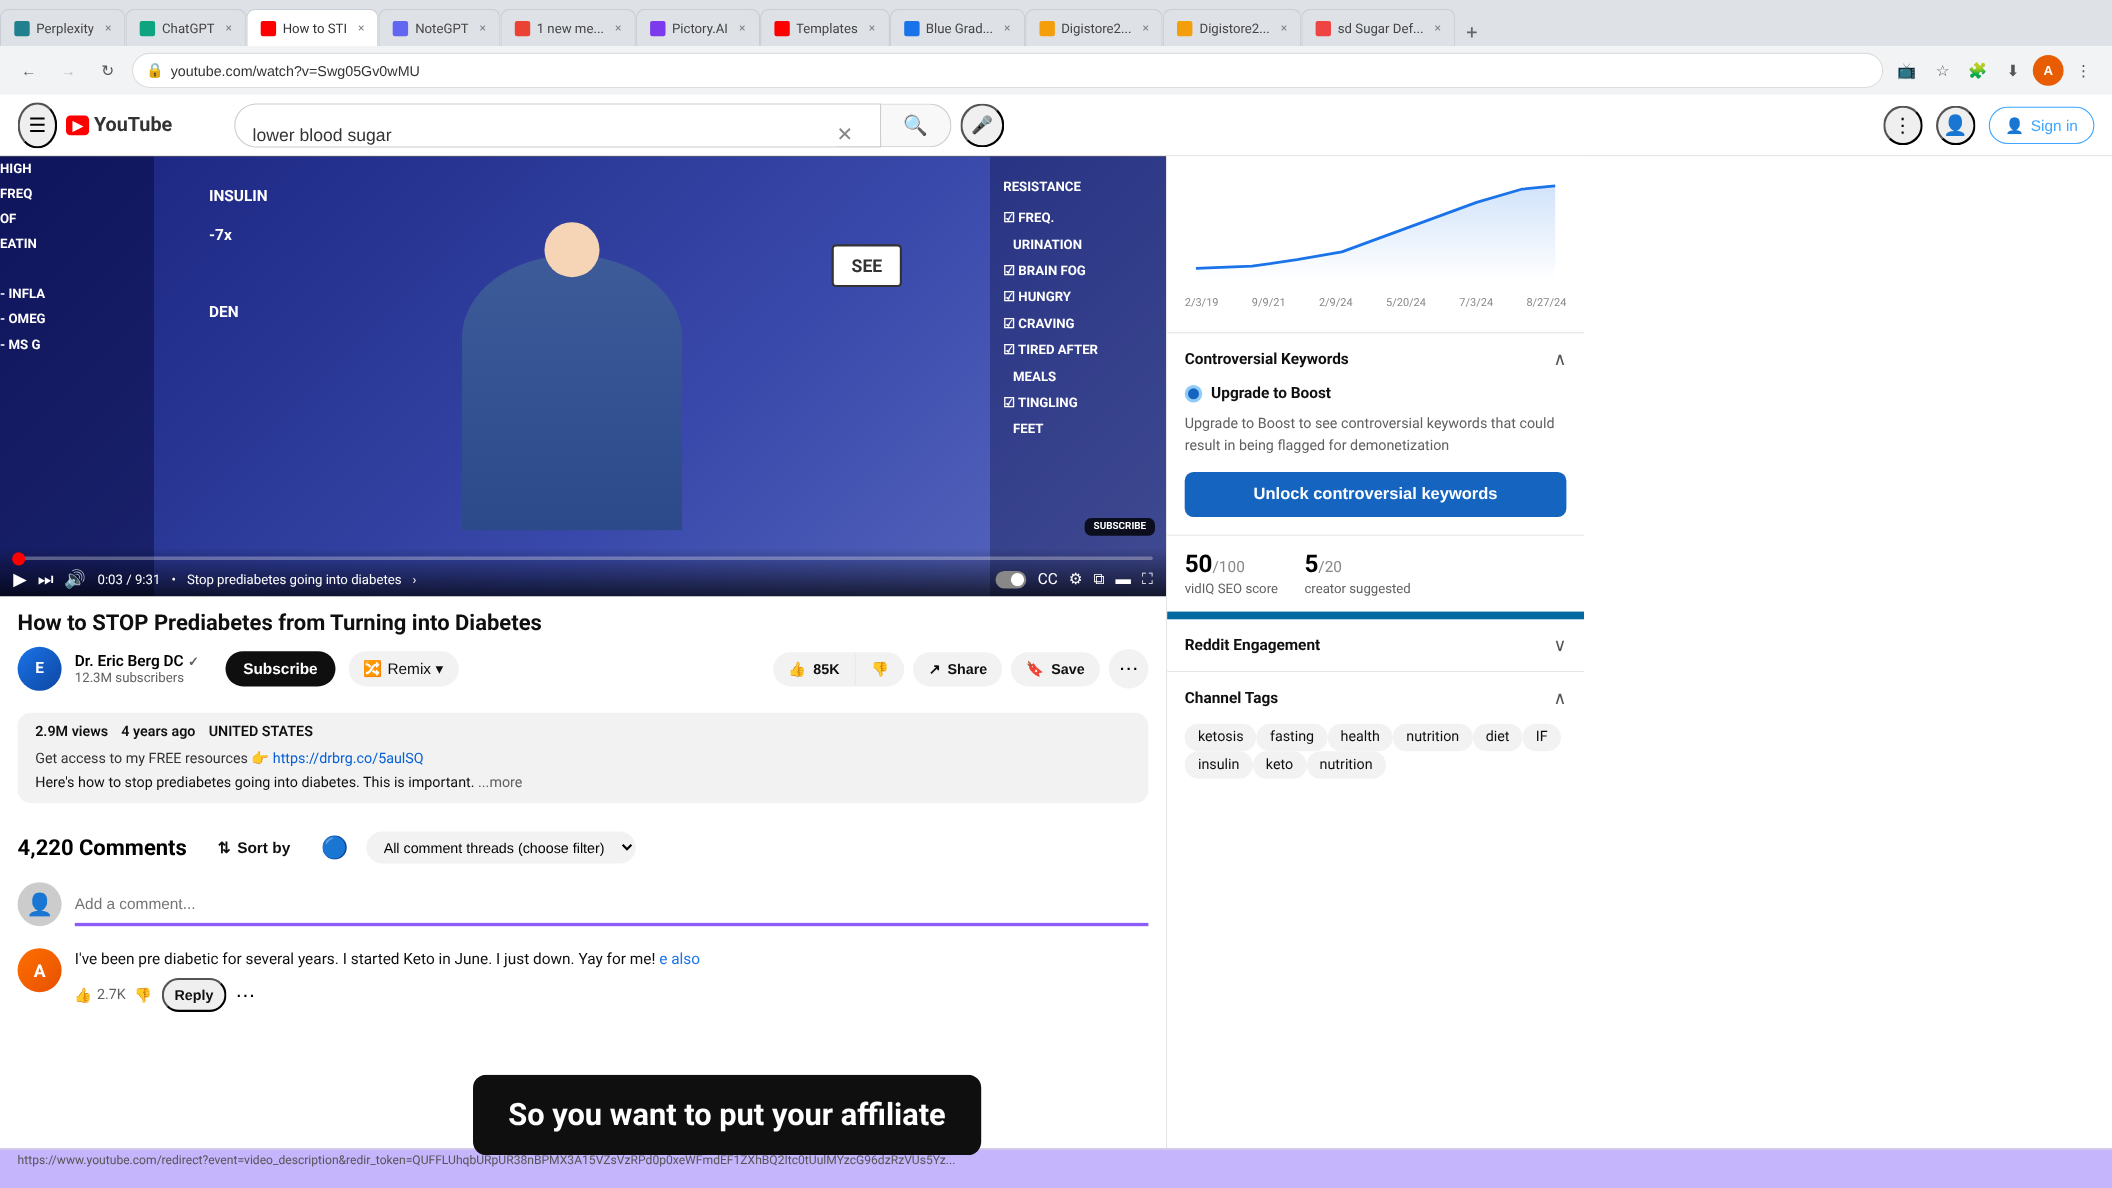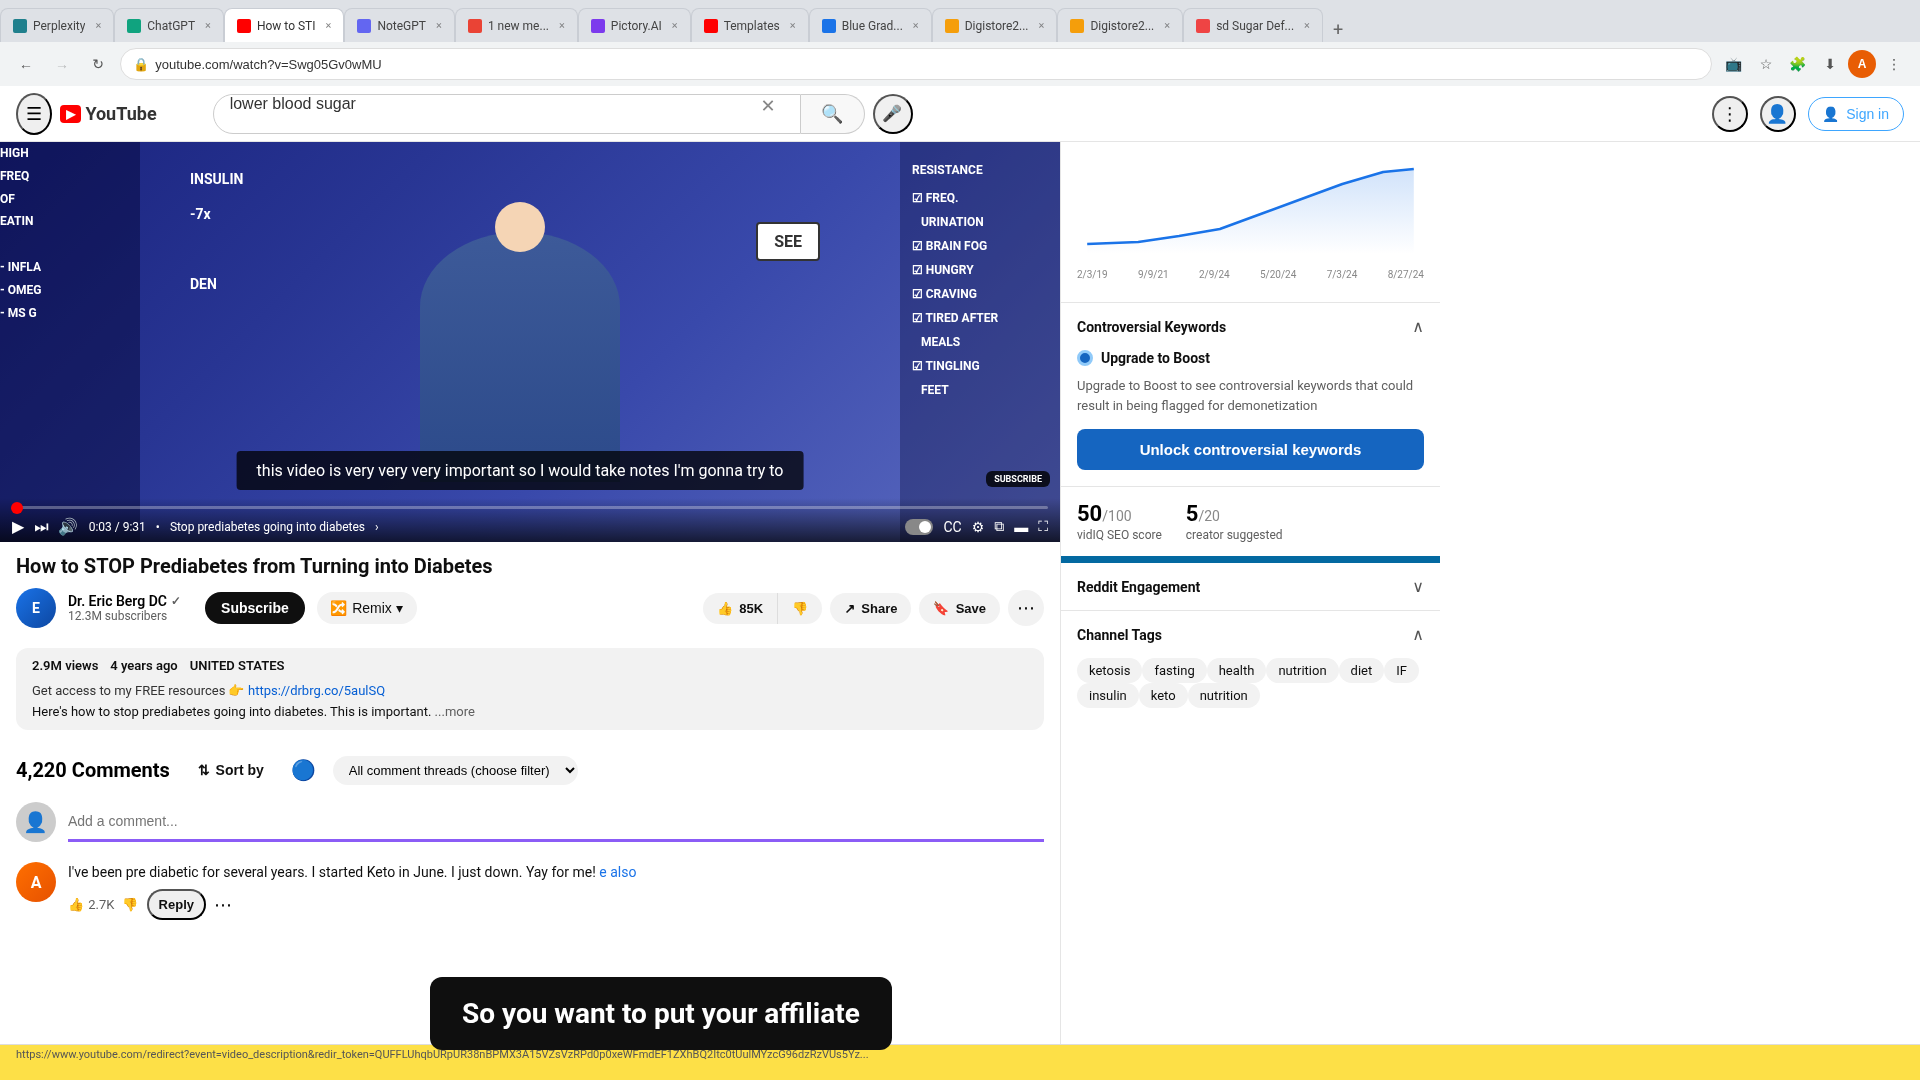--- a/index.html
+++ b/index.html
@@ -17,21 +17,21 @@
     .address-bar input { border: none; outline: none; flex: 1; font-size: 13px; background: transparent; color: #333; }
     .toolbar-actions { display: flex; gap: 4px; }
 
     
     .yt-header { display: flex; align-items: center; padding: 0 16px; height: 56px; border-bottom: 1px solid #e5e5e5; background: #fff; gap: 16px; }
     .yt-logo-area { display: flex; align-items: center; gap: 8px; }
     .hamburger { font-size: 18px; cursor: pointer; padding: 8px; border-radius: 50%; }
     .yt-logo { display: flex; align-items: center; gap: 4px; font-size: 18px; font-weight: 700; color: #333; }
     .yt-logo-icon { background: #ff0000; color: #fff; padding: 2px 6px; border-radius: 4px; font-size: 12px; font-weight: 700; }
     .yt-search-area { flex: 1; display: flex; align-items: center; max-width: 700px; margin-left: 40px; }
-    .yt-search-box { flex: 1; display: flex; align-items: flex-start; border: 1px solid #ccc; border-radius: 20px 0 0 20px; height: 40px; padding: 0 16px; }
+    .yt-search-box { flex: 1; display: flex; align-items: flex-end; border: 1px solid #ccc; border-radius: 20px 0 0 20px; height: 40px; padding: 0 16px; }
     .yt-search-box input { border: none; outline: none; width: 100%; font-size: 16px; color: #333; }
     .yt-search-clear { font-size: 18px; color: #888; cursor: pointer; margin-right: 8px; }
     .yt-search-btn { width: 64px; height: 40px; background: #f8f8f8; border: 1px solid #ccc; border-left: none; border-radius: 0 20px 20px 0; cursor: pointer; font-size: 18px; display: flex; align-items: center; justify-content: center; }
     .yt-mic-btn { width: 40px; height: 40px; background: #f0f0f0; border-radius: 50%; display: flex; align-items: center; justify-content: center; cursor: pointer; font-size: 16px; margin-left: 8px; }
     .yt-header-right { display: flex; align-items: center; gap: 12px; margin-left: auto; }
     .yt-header-icon { width: 36px; height: 36px; display: flex; align-items: center; justify-content: center; border-radius: 50%; cursor: pointer; font-size: 18px; }
     .yt-signin-btn { background: transparent; border: 1.5px solid #3ea6ff; color: #3ea6ff; padding: 8px 14px; border-radius: 18px; font-size: 14px; cursor: pointer; display: flex; align-items: center; gap: 6px; font-weight: 500; }
 
     
     .main-layout { display: flex; height: calc(1080px - 42px - 44px - 56px); overflow: hidden; }
@@ -123,21 +123,21 @@
 
     .reddit-section { border-top: 7px solid #0369a1; }
     .reddit-header { display: flex; align-items: center; justify-content: space-between; padding: 14px 16px; cursor: pointer; }
 
     .channel-tags-section { border-top: 1px solid #e5e5e5; }
     .channel-tags-header { display: flex; align-items: center; justify-content: space-between; padding: 14px 16px; cursor: pointer; }
     .tags-container { padding: 0 16px 16px; display: flex; flex-wrap: wrap; gap: 0; }
     .tag-pill { background: #f2f2f2; border-radius: 16px; padding: 5px 12px; font-size: 13px; color: #0f0f0f; cursor: pointer; }
 
     
-    .status-bar { position: fixed; bottom: 0; left: 0; right: 0; background: #fde047; border-top: 1px solid #ddd; padding: 3px 16px; font-size: 11px; color: #555; height: 36px; overflow: hidden; white-space: nowrap; text-overflow: ellipsis; }
+    .status-bar { position: fixed; bottom: 0; left: 0; right: 0; background: #c4b5fd; border-top: 1px solid #ddd; padding: 3px 16px; font-size: 11px; color: #555; height: 36px; overflow: hidden; white-space: nowrap; text-overflow: ellipsis; }
 
     
     .chart-svg { width: 100%; height: 110px; overflow: visible; }
   </style>
 </head>
 <body>
 
 <div>
 
   <div class="tab-bar">
@@ -260,24 +260,20 @@
 
             <div style="position:absolute;top:20px;left:50px;color:#fff;font-size:14px;font-weight:700;line-height:2.5;">
               INSULIN<br>-7x<br><br>DEN
             </div>
             <div style="position:absolute;top:80px;right:80px;background:#fff;border:2px solid #333;padding:8px 16px;border-radius:4px;font-size:16px;font-weight:700;color:#333;">SEE</div>
 
             <div style="width:200px;height:250px;background:linear-gradient(180deg,#3d5a99 0%,#2c4a8a 100%);border-radius:50% 50% 0 0 / 30% 30% 0 0;margin-bottom:0;position:relative;">
               <div style="width:50px;height:50px;background:#f5d5b5;border-radius:50%;position:absolute;top:-30px;left:50%;transform:translateX(-50%);"></div>
             </div>
 
-            <div style="position:absolute;bottom:52px;left:50%;transform:translateX(-50%);background:rgba(0,0,0,0.75);color:#fff;padding:10px 20px;border-radius:4px;text-align:center;font-size:16px;white-space:nowrap;">
-              <div>this video is very very very important
-so I would take notes I'm gonna try to</div>
-            </div>
           </div>
 
           <div style="padding:16px 12px;color:#fff;font-size:12px;font-weight:700;line-height:2.0;min-width:160px;background:rgba(0,0,40,0.3);">
 
             <div style="margin-bottom:4px;">RESISTANCE</div>
             <div>
               ☑ FREQ.<br>&nbsp;&nbsp;&nbsp;URINATION<br>
               ☑ BRAIN FOG<br>
               ☑ HUNGRY<br>
               ☑ CRAVING<br>

